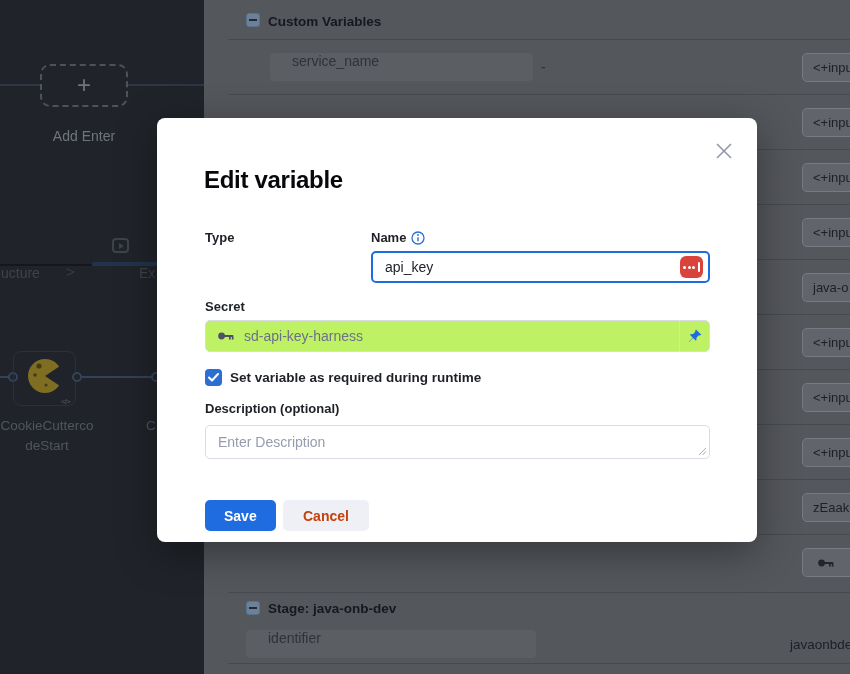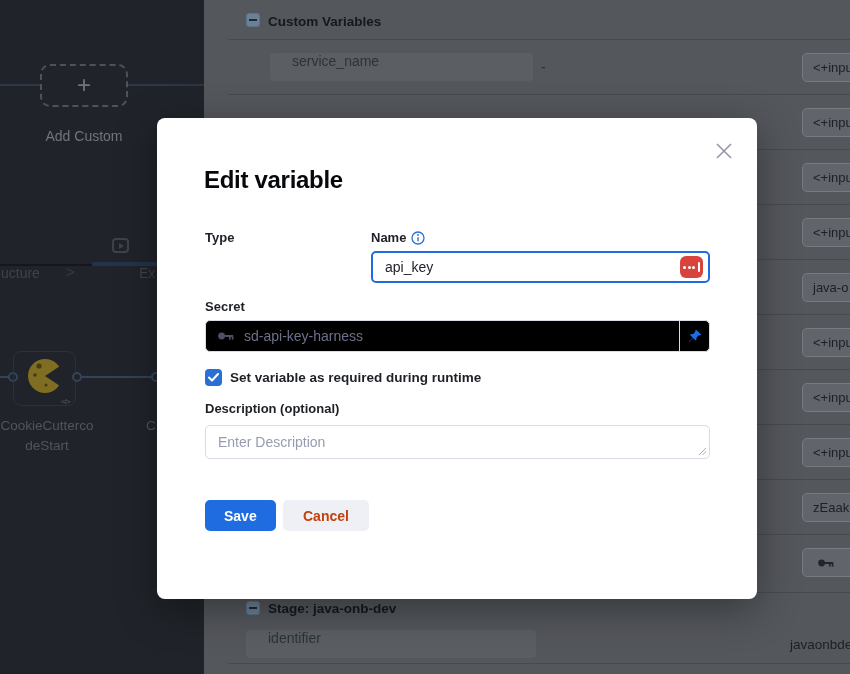--- a/index.html
+++ b/index.html
@@ -29,49 +29,49 @@
   .divider { left:24px; width:622px; height:1px; background:#474a4f; }
   .collapse-icon { width:14px; height:14px; background:#6c8096; border:1px solid #587390; border-radius:3px; display:flex; align-items:center; justify-content:center; }
   .collapse-icon .minus { width:8px; height:2px; background:#1f2937; }
   .section-title { color:#15181e; font-size:13.5px; font-weight:700; }
   .name-box { background:#5b5f64; border-radius:4px; height:28px; display:flex; padding-left:22px; color:#2e323a; font-size:14px; }
   .value-box { left:598px; width:60px; height:29px; background:#61656b; border:1px solid #767a81; border-radius:5px; display:flex; align-items:center; padding-left:10px; color:#1c1f26; font-size:13px; white-space:nowrap; overflow:hidden; }
   .dash { color:#2b2f36; font-size:14px; }
   .keyglyph-dark { fill:#22262c; }
 
   
-  #modal { left:157px; top:118px; width:600px; height:481px; background:#ffffff; border-radius:8px; box-shadow:0 10px 40px rgba(0,0,0,.38); }
+  #modal { left:157px; top:118px; width:600px; height:424px; background:#ffffff; border-radius:8px; box-shadow:0 10px 40px rgba(0,0,0,.38); }
   #modal-close { right:22px; top:22px; width:22px; height:22px; cursor:pointer; }
   #modal-title { left:47px; top:48px; font-size:24px; font-weight:700; color:#07080b; letter-spacing:-.3px; }
   .fld-label { font-size:13px; font-weight:700; color:#1d2026; }
   #type-select { left:48px; top:133px; width:148px; height:32px; border:1px solid #d9dbe6; border-radius:5px; background:#fff; display:flex; align-items:center; padding:0 10px; font-size:14px; color:#21242c; }
   #type-select .chev { margin-left:auto; width:8px; height:8px; border-right:1.5px solid #7c7e90; border-bottom:1.5px solid #7c7e90; transform:rotate(45deg) translateY(-3px); }
   #name-input { left:214px; top:133px; width:339px; height:32px; border:2px solid #1f6be0; border-radius:5px; background:#fff; display:flex; align-items:center; padding:0 5px 0 12px; font-size:14px; color:#21242c; }
   #runtime-badge { margin-left:auto; width:23px; height:22px; background:#d8443c; border-radius:6px; display:flex; align-items:center; justify-content:center; gap:1.5px; }
   #runtime-badge i { width:3px; height:3px; border-radius:50%; background:#fff; }
   #runtime-badge b { width:2px; height:10px; background:#fff; border-radius:1px; margin-left:1px; }
-  #value-field { left:48px; top:202px; width:505px; height:32px; border:1px solid #d9dbe6; border-radius:5px; background:#000000; display:flex; align-items:center; }
+  #value-field { left:48px; top:202px; width:505px; height:32px; border:1px solid #d9dbe6; border-radius:5px; background:#bef264; display:flex; align-items:center; }
   #value-field .txt { color:#6d7089; font-size:14px; margin-left:9px; }
   #pin-seg { margin-left:auto; width:30px; height:100%; border-left:1px solid #d9dbe6; display:flex; align-items:center; justify-content:center; }
   #req-checkbox { left:48px; top:251px; width:17px; height:17px; background:#2a6fd6; border-radius:4px; display:flex; align-items:center; justify-content:center; }
   #req-label { left:73px; top:252px; font-size:13.5px; font-weight:600; color:#1d2026; }
   #desc-textarea { left:48px; top:307px; width:505px; height:34px; border:1px solid #d9dbe6; border-radius:5px; background:#fff; display:flex; align-items:center; padding-left:12px; color:#979bad; font-size:14px; }
   #desc-resize { position:absolute; right:2px; bottom:2px; width:9px; height:9px; }
   #btn-save { left:48px; top:382px; height:31px; padding:0 19px; background:#1f6be0; color:#fff; border:none; border-radius:5px; font-size:14px; font-weight:700; font-family:inherit; cursor:pointer; }
   #btn-cancel { left:126px; top:382px; height:31px; padding:0 20px; background:#eff0f6; color:#c2410c; border:none; border-radius:5px; font-size:14px; font-weight:700; font-family:inherit; cursor:pointer; }
 </style>
 </head>
 <body>
 
 <div id="canvas" class="abs">
   <div class="abs connector-dark" style="left:0;top:84px;width:204px;"></div>
   <div class="abs" id="add-stage-box">
     <span class="plus">+</span>
   </div>
-  <div class="abs" id="add-stage-label">Add Custom</div>
+  <div class="abs" id="add-stage-label">Add Enter</div>
 
   <div class="abs tabtxt" style="left:1px;">ucture</div>
   <div class="abs tabtxt" style="left:66px;top:235px;font-size:15px;color:#383d45;">&gt;</div>
   <div class="abs" id="tab-exec-icon">
       <span class="tri"></span>
     </div>
   <div class="abs tabtxt" style="left:139px;">Ex</div>
   <div class="abs" id="tabbar-border"></div>
   <div class="abs" id="tab-underline"></div>
 

